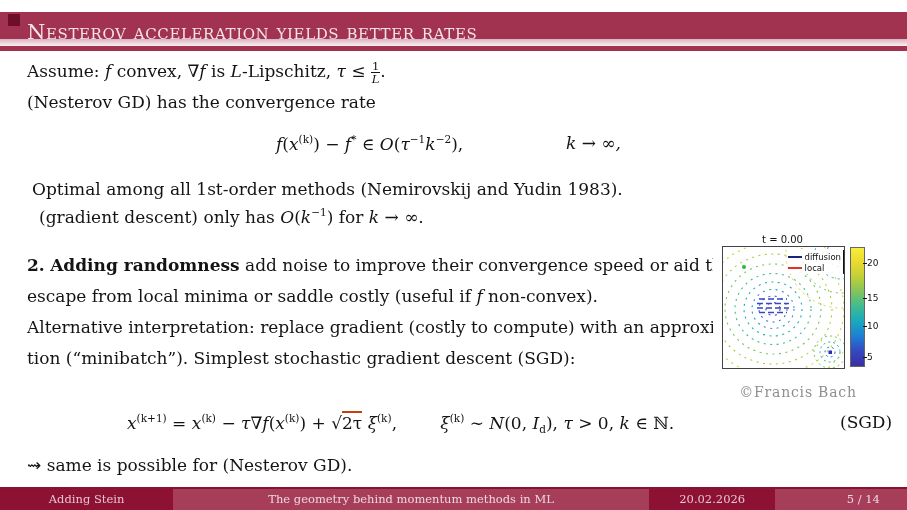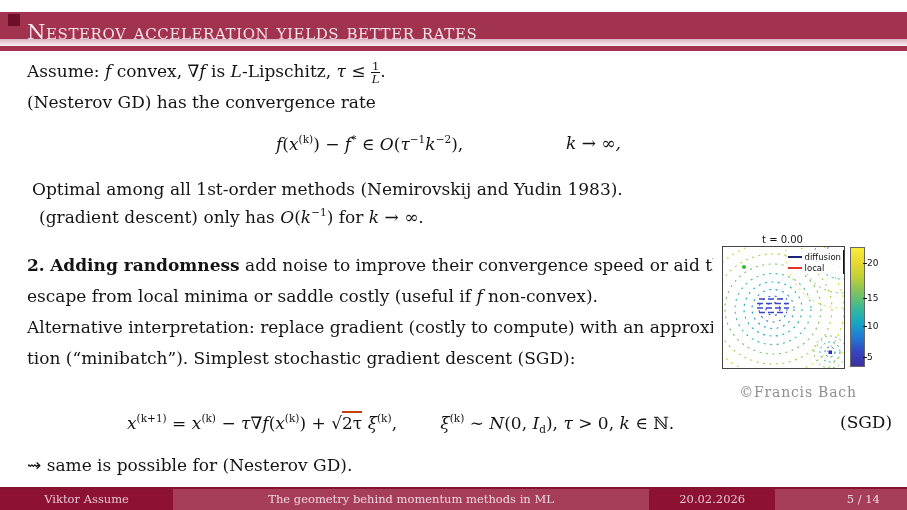--- a/index.html
+++ b/index.html
@@ -160,20 +160,20 @@
     <div class="cb-tick" style="top:57px;">15</div>
     <div class="cb-tick" style="top:85px;">10</div>
     <div class="cb-tick" style="top:116px;">5</div>
 
     <div class="fig-caption">©Francis Bach</div>
   </div>
 
   <div class="footer">
     <div class="footer-line"></div>
     <div class="footer-segs">
-      <div class="fseg dark s1">Viktor Assume</div>
+      <div class="fseg dark s1">Adding Stein</div>
       <div class="fseg light s2">The geometry behind momentum methods in ML</div>
       <div class="fseg dark s3">20.02.2026</div>
       <div class="fseg light s4">5 / 14</div>
     </div>
   </div>
 
 </div>
 
 </body></html>

